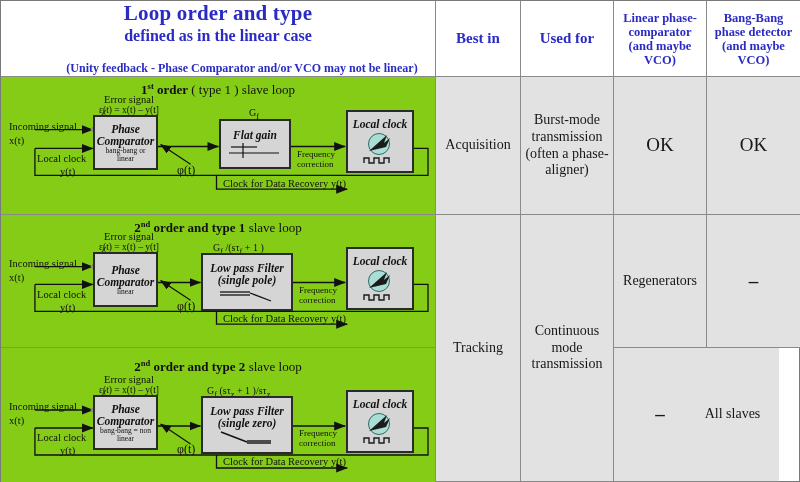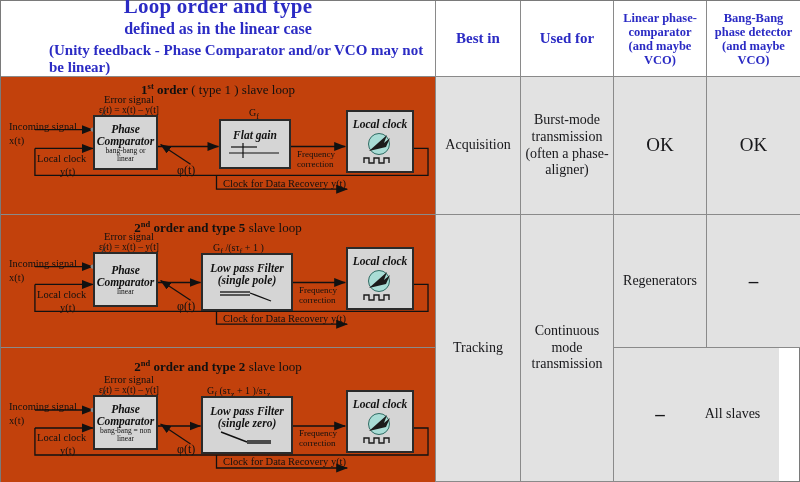--- a/index.html
+++ b/index.html
@@ -53,28 +53,28 @@
     border-bottom: 1px solid #8a8a8a;
     background: #ffffff;
     display: flex;
     flex-direction: column;
     align-items: center;
     justify-content: flex-end;
     color: #2b2bc4;
   }
   #title-line1 { font-size: 21px; font-weight: bold; letter-spacing: .2px; }
   #title-line2 { font-size: 16px; font-weight: bold; margin-top: 1px; }
-  #title-line3 { font-size: 15px; font-weight: bold; margin-top: 4px; padding-left: 48px; }
+  #title-line3 { font-size: 12px; font-weight: bold; margin-top: 16px; padding-left: 48px; }
 
   
   .diagram {
     position: absolute;
     left: 0;
     width: 435px;
-    background: #c2410c;
+    background: #84cc16;
     border-right: 1px solid #8a8a8a;
     border-bottom: 1px solid #8a8a8a;
   }
   .diagram-inner { position: absolute; inset: 0; }
 
   .row-title {
     position: absolute;
     left: 0; right: 0; top: 4px;
     text-align: center;
     font-size: 13px;
@@ -212,21 +212,21 @@
           <polygon points="9,19 27,3 24,11 30,6 26,15" fill="#1b1b1b"></polygon>
           <path d="M4,31 L4,26 L9,26 L9,31 L14,31 L14,26 L19,26 L19,31 L24,31 L24,26 L29,26 L29,31" fill="none" stroke="#1b1b1b" stroke-width="1.4"></path>
         </svg>
       </div>
     </div>
   </div>
 
   <div class="diagram" id="diag2" style="top:214px;height:133px;">
     <div class="diagram-inner">
       <div class="row-title">
-        <b>2</b><sup>nd</sup><b> order and  type 5</b><span class="reg">   slave loop</span>
+        <b>2</b><sup>nd</sup><b> order and  type 1</b><span class="reg">   slave loop</span>
       </div>
 
       <svg class="wires" viewBox="0 0 435 133" preserveAspectRatio="none">
         <defs>
           <marker id="ah2" markerWidth="9" markerHeight="7" refX="8.5" refY="3.5" orient="auto">
             <polygon points="0,0 9,3.5 0,7" fill="#111"></polygon>
           </marker>
         </defs>
         <line x1="34" y1="52" x2="92" y2="52" stroke="#111" stroke-width="1.3" marker-end="url(#ah2)"></line>
         <line x1="34" y1="70" x2="92" y2="70" stroke="#111" stroke-width="1.3" marker-end="url(#ah2)"></line>

